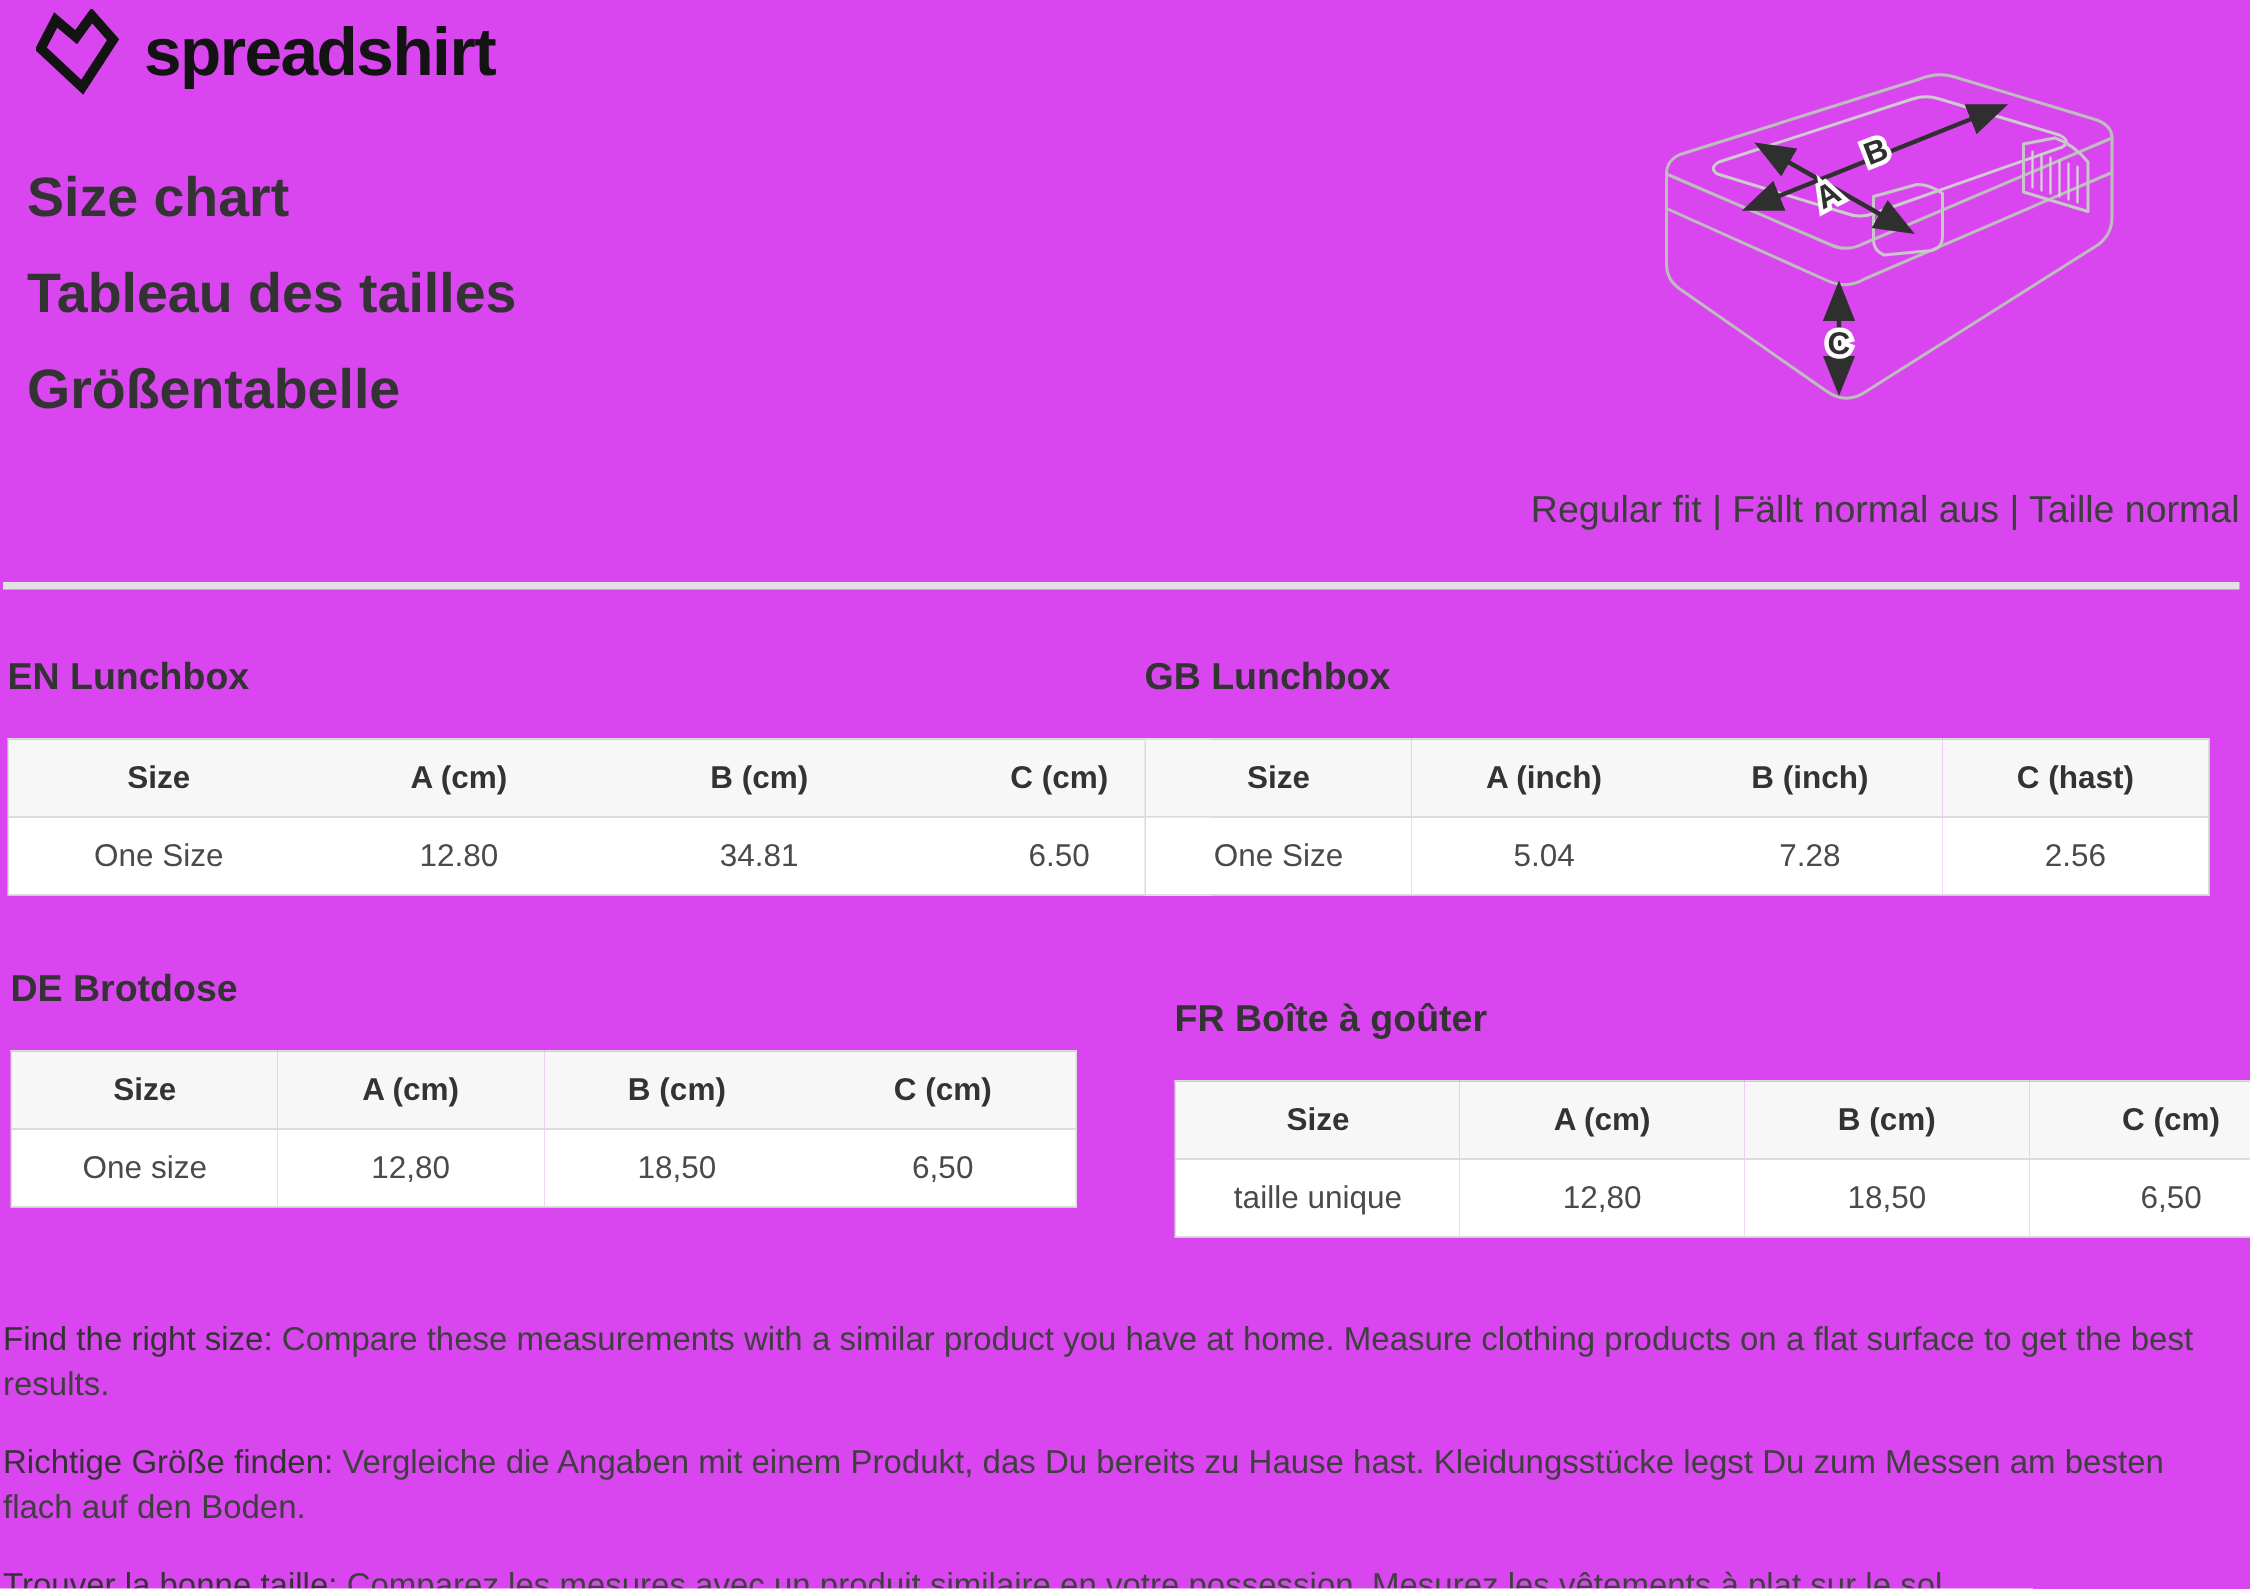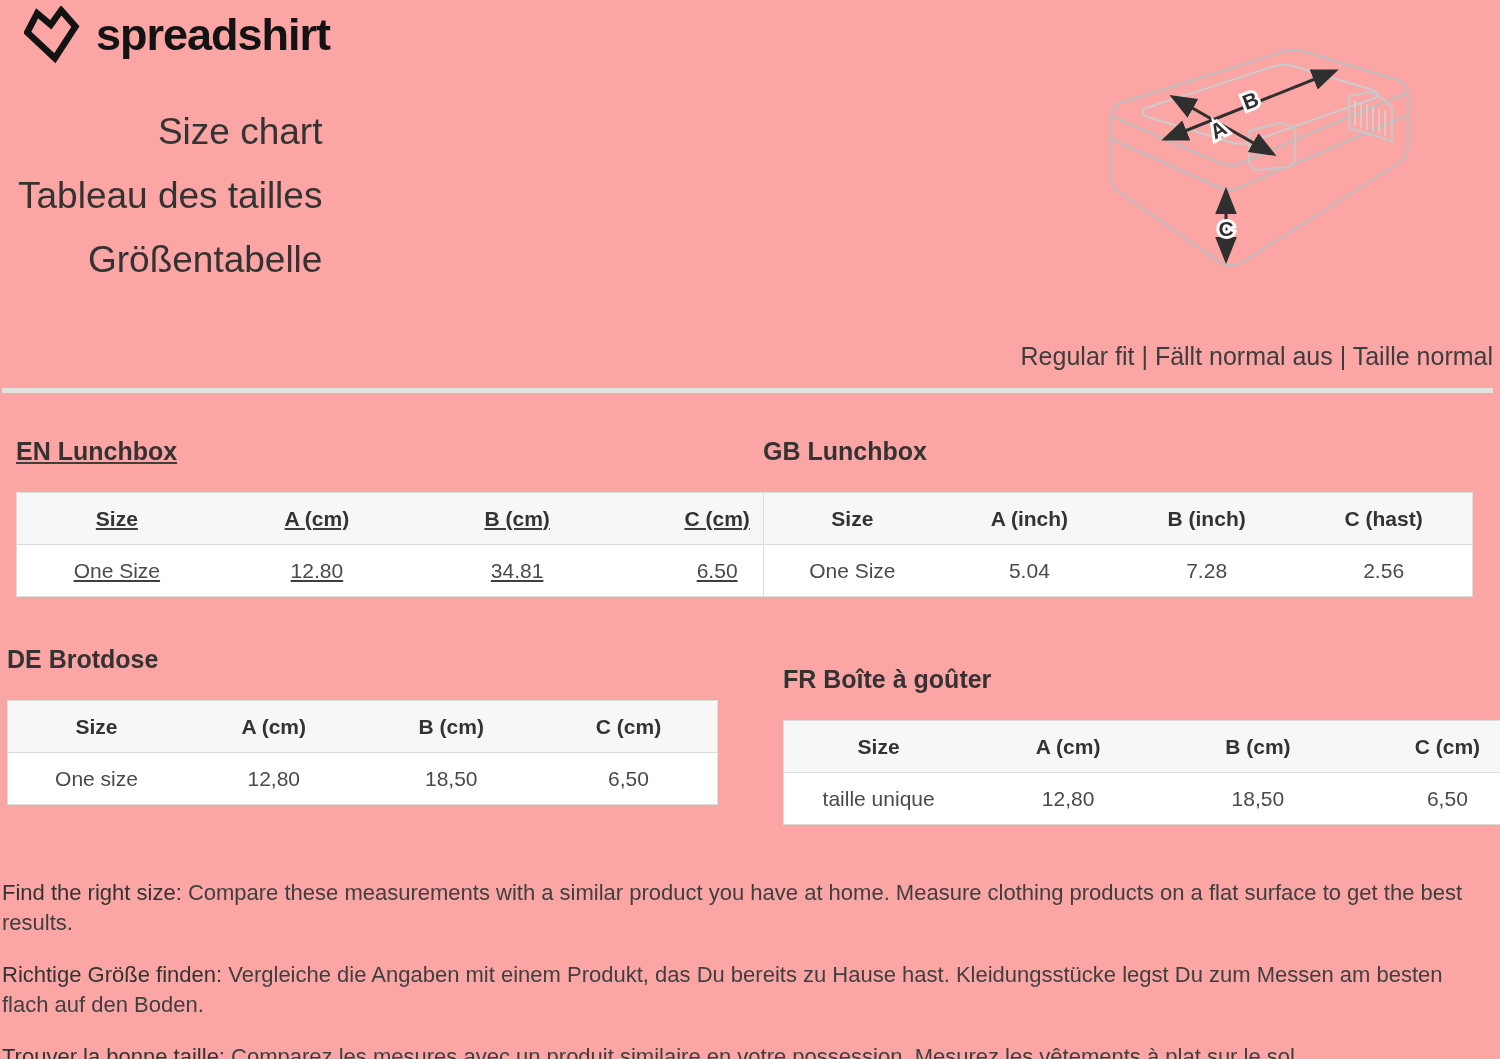--- a/index.html
+++ b/index.html
@@ -1,43 +1,43 @@
 <!DOCTYPE html>
 <html><head>
 <meta charset="utf-8">
 <style>
   * { margin:0; padding:0; box-sizing:border-box; }
   html,body { background:#ffffff; }
   .page {
-    position:relative; width:1500px; height:1059px; background:#fca5a5;
+    position:relative; width:1500px; height:1059px; background:#d946ef;
     font-family:"Liberation Sans", sans-serif; color:#3f3f3f; overflow:hidden;
   }
 
   
   .brand { position:absolute; left:24px; top:6px; display:flex; align-items:center; gap:16px; }
   .brand svg { display:block; }
   .wordmark { font-size:45px; font-weight:bold; color:#131313; letter-spacing:-1px; }
 
   
-  .title { position:absolute; left:18px; top:100px; font-size:37px; line-height:64px; font-weight:normal; color:#333333;text-align:right; }
+  .title { position:absolute; left:18px; top:100px; font-size:37px; line-height:64px; font-weight:bold; color:#333333; }
 
   
   .diagram { position:absolute; left:1103px; top:46px; }
   .diagram text { font-family:"Liberation Sans", sans-serif; font-weight:bold; font-size:21px; fill:#2f2f2f;
                   paint-order:stroke; stroke:#ffffff; stroke-width:6px; }
 
   
-  .fit-note { position:absolute; right:7px; top:342px; font-size:25px; color:#3d3d3d; }
+  .fit-note { position:absolute; right:7px; top:326px; font-size:25px; color:#3d3d3d; }
 
   
   .divider { position:absolute; left:2px; top:388px; width:1491px; height:5px; background:#e2e2e2; }
 
   
   .section { position:absolute; }
-  .sec-en { left:16px;   top:436px; width:802px;text-decoration:underline; }
+  .sec-en { left:5px;   top:436px; width:802px; }
   .sec-gb { left:763px; top:436px; width:710px; }
   .sec-de { left:7px;   top:644px; width:711px; }
   .sec-fr { left:783px; top:664px; width:760px; }
   .section h2 { font-size:25px; line-height:30px; font-weight:bold; color:#333333; }
   .size-table { width:100%; border-collapse:collapse; margin-top:26px; table-layout:fixed;
                 border:1px solid #dcdcdc; font-size:21px; }
   .size-table th { height:52px; background:#f7f7f8; border-bottom:1px solid #dcdcdc;
                    font-weight:bold; color:#333333; vertical-align:middle; }
   .size-table td { height:52px; color:#4a4a4a; text-align:center; vertical-align:middle; background:#ffffff; }
 

